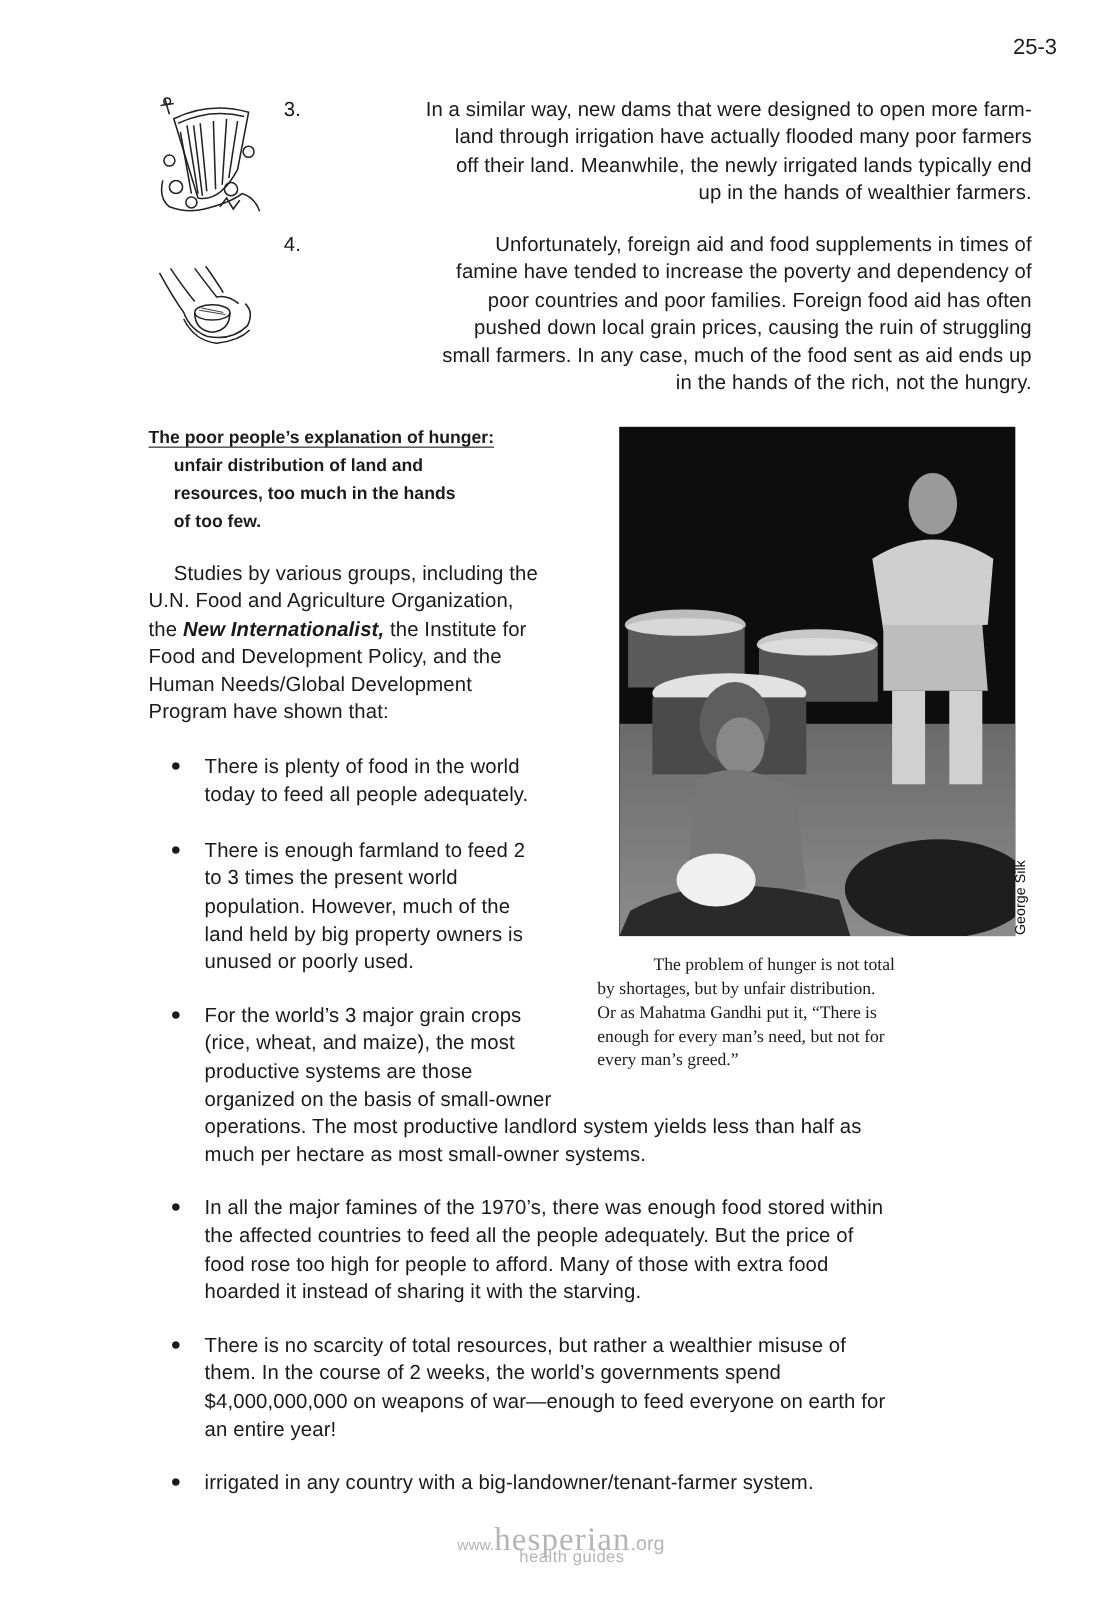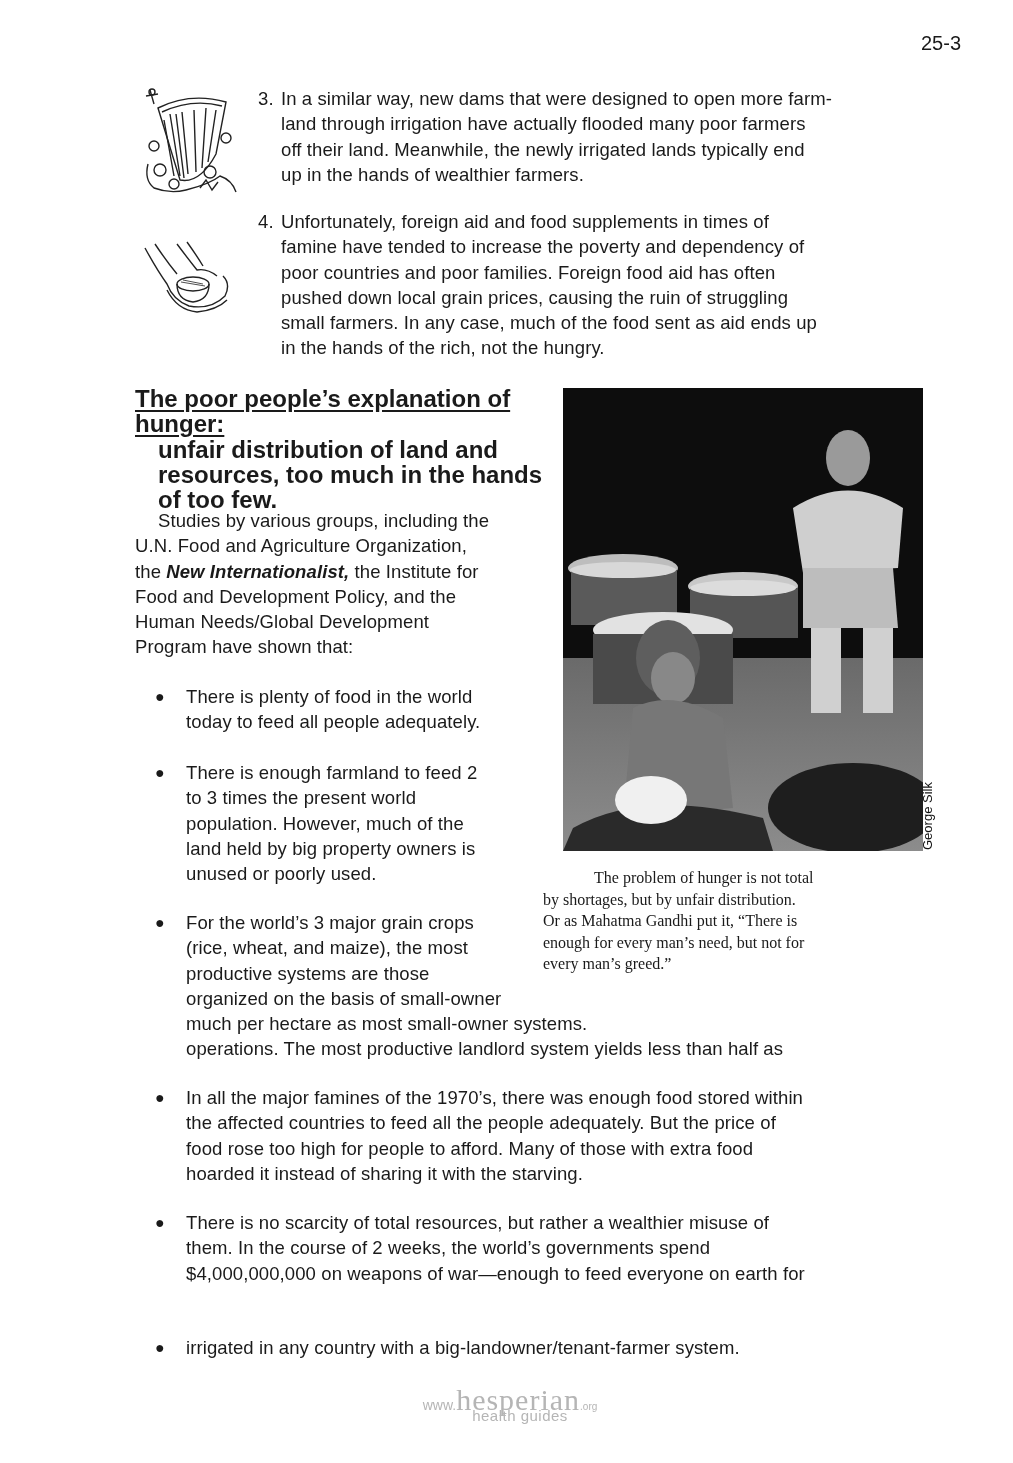--- a/index.html
+++ b/index.html
@@ -5,39 +5,39 @@
   html, body { margin:0; padding:0; background:#ffffff; }
   body { width:1013px; height:1463px; position:relative; overflow:hidden; color:#1a1a1a;
          font-family:"Liberation Sans", sans-serif; }
   .abs { position:absolute; }
   .pagenum { right:52px; top:32px; font-size:20px; }
   .pagenum b { font-weight:normal; }
   .pagenum span.n { font-weight:normal; }
   .body-text { font-size:18.5px; line-height:25.3px; letter-spacing:0.1px; }
   .numitem { left:258px; width:680px; }
   .numitem .num { position:absolute; left:0; top:0; }
-  .numitem .txt { padding-left:23px; }
-  .heading { left:135px; top:386px; width:410px; font-weight:bold; font-size:24px; line-height:25.3px; }
+  .numitem .txt { padding-left:23px;text-align:right; }
+  .heading { left:135px; top:386px; width:410px; font-weight:bold; font-size:16px; line-height:25.3px; }
   .heading .h1 { text-decoration:underline; text-underline-offset:3px; }
   .heading .h2 { padding-left:23px; }
   .intro { left:135px; top:508px; width:420px; }
   .intro .indent { display:inline-block; width:23px; }
   .bullet { left:155px; }
   .bullet .dot { position:absolute; left:0; top:0; font-size:16px; }
   .bullet .txt { padding-left:31px; }
   .photo { left:563px; top:388px; width:360px; height:463px; background:#111; overflow:hidden; }
   .credit { left:917px; top:760px; width:20px; height:90px; }
   .credit span { position:absolute; left:0; bottom:0; transform-origin:left bottom; transform:rotate(-90deg) translate(0,18px);
                  font-size:13px; white-space:nowrap; color:#111; }
   .caption { left:543px; top:867px; width:390px; font-family:"Liberation Serif", serif; font-size:16px; line-height:21.5px; color:#1a1a1a; }
   .caption .indent { display:inline-block; width:51px; }
   .footer { left:380px; top:1383px; width:260px; text-align:center; color:#b5b5b5; }
   .footer .www { font-size:14px; }
   .footer .brand { font-family:"Liberation Serif", serif; font-size:30px; letter-spacing:1px; }
-  .footer .org { font-size:10px; }
+  .footer .org { font-size:18px; }
   .footer .sub { font-size:15px; margin-top:-10px; padding-left:20px; letter-spacing:0.5px; }
   .ill { background:transparent; }
 </style>
 </head>
 <body>
 
 <div class="abs pagenum">
   <b>25</b><span class="n">-</span><span class="n">3</span>
 </div>
 
@@ -133,41 +133,42 @@
   </div>
 </div>
 
 <div class="abs bullet body-text" style="top:910px; width:780px;">
   <span class="dot">●</span>
   <div class="txt">
     <div>For the world’s 3 major grain crops</div>
     <div>(rice, wheat, and maize), the most</div>
     <div>productive systems are those</div>
     <div>organized on the basis of small-owner</div>
+    <div>operations. The most productive landlord system yields less than half as</div>
     <div>much per hectare as most small-owner systems.</div>
-    <div>operations. The most productive landlord system yields less than half as</div>
   </div>
 </div>
 
 <div class="abs bullet body-text" style="top:1085px; width:790px;">
   <span class="dot">●</span>
   <div class="txt">
     <div>In all the major famines of the 1970’s, there was enough food stored within</div>
     <div>the affected countries to feed all the people adequately. But the price of</div>
     <div>food rose too high for people to afford. Many of those with extra food</div>
     <div>hoarded it instead of sharing it with the starving.</div>
   </div>
 </div>
 
 <div class="abs bullet body-text" style="top:1210px; width:790px;">
   <span class="dot">●</span>
   <div class="txt">
     <div>There is no scarcity of total resources, but rather a wealthier misuse of</div>
     <div>them. In the course of 2 weeks, the world’s governments spend</div>
     <div>$4,000,000,000 on weapons of war—enough to feed everyone on earth for</div>
+    <div>an entire year!</div>
   </div>
 </div>
 
 <div class="abs bullet body-text" style="top:1335px; width:790px;">
   <span class="dot">●</span>
   <div class="txt">
     <div>irrigated in any country with a big-landowner/tenant-farmer system.</div>
   </div>
 </div>
 

